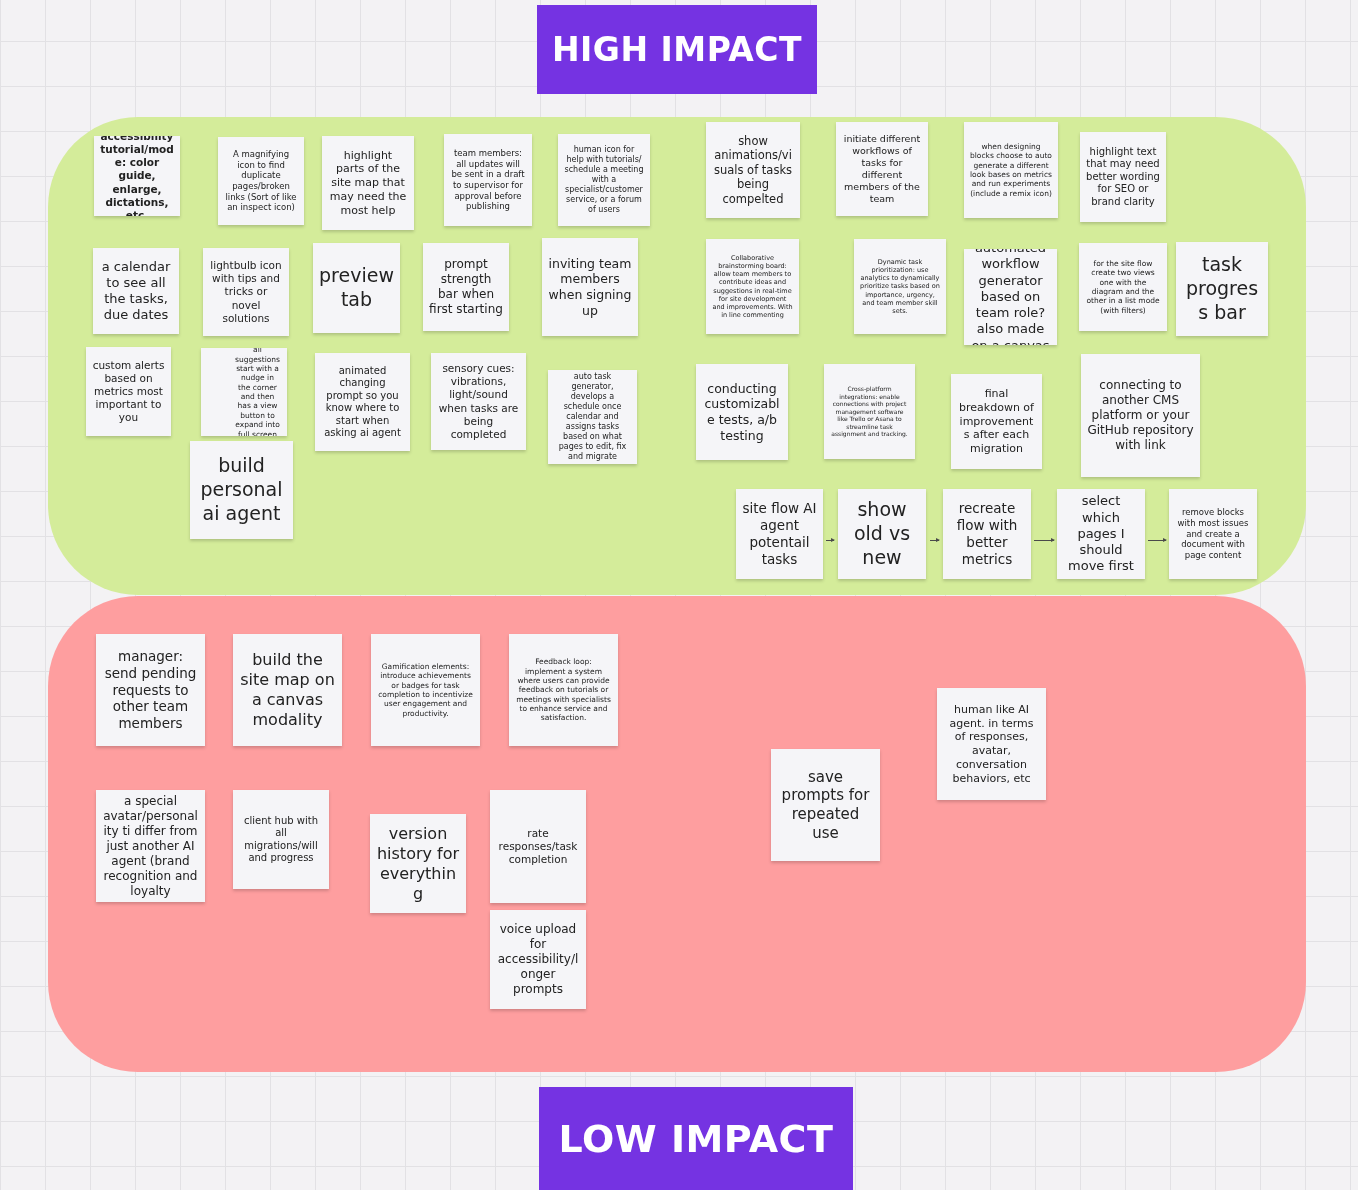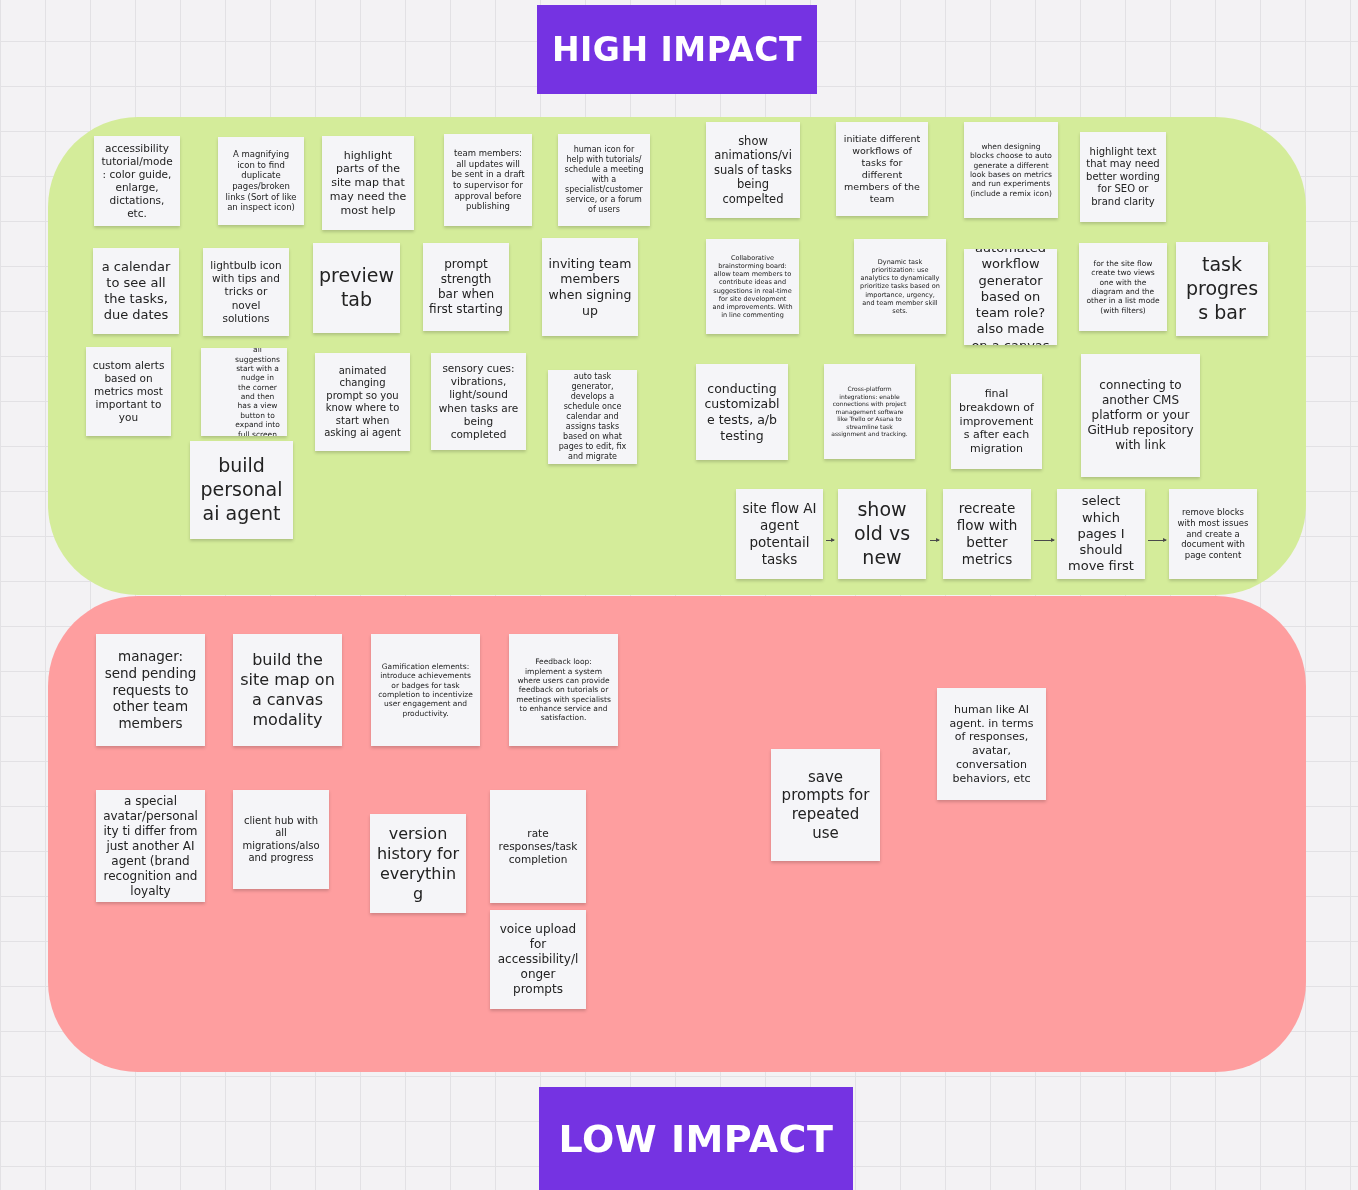--- a/index.html
+++ b/index.html
@@ -39,21 +39,21 @@
   }
 </style>
 </head>
 <body>
 
 <div id="banner-high" class="banner">HIGH IMPACT</div>
 
 <div id="zone-high" class="zone"></div>
 <div id="zone-low" class="zone"></div>
 
-<div class="note" style="left:94px;top:136px;width:86px;height:90px;font-size:10.5px;">accessibility tutorial/mode: color guide, enlarge, dictations, etc.</div>
+<div class="note" style="left:94px;top:136px;width:86px;height:80px;font-size:10.5px;font-weight:bold;">accessibility tutorial/mode: color guide, enlarge, dictations, etc.</div>
 <div class="note" style="left:218px;top:137px;width:86px;height:88px;font-size:8.5px;">A magnifying icon to find duplicate pages/broken links (Sort of like an inspect icon)</div>
 <div class="note" style="left:322px;top:136px;width:92px;height:94px;font-size:11px;">highlight parts of the site map that may need the most help</div>
 <div class="note" style="left:444px;top:134px;width:88px;height:92px;font-size:8.5px;">team members: all updates will be sent in a draft to supervisor for approval before publishing</div>
 <div class="note" style="left:558px;top:134px;width:92px;height:92px;font-size:8px;text-align:center;">human icon for help with tutorials/ schedule a meeting with a specialist/customer service, or a forum of users</div>
 <div class="note" style="left:706px;top:122px;width:94px;height:96px;font-size:11.5px;">show animations/visuals of tasks being compelted</div>
 <div class="note" style="left:836px;top:122px;width:92px;height:94px;font-size:9.5px;">initiate different workflows of tasks for different members of the team</div>
 <div class="note" style="left:964px;top:122px;width:94px;height:96px;font-size:7.5px;">when designing blocks choose to auto generate a different look bases on metrics and run experiments (include a remix icon)</div>
 <div class="note" style="left:1080px;top:132px;width:86px;height:90px;font-size:10px;">highlight text that may need better wording for SEO or brand clarity</div>
 
 <div class="note" style="left:93px;top:248px;width:86px;height:86px;font-size:13px;">a calendar to see all the tasks, due dates</div>
@@ -86,20 +86,20 @@
 <div class="arrow" style="left:1034px;top:540px;width:20px;"></div>
 <div class="note" style="left:1057px;top:489px;width:88px;height:90px;font-size:13px;">select which pages I should move first</div>
 <div class="arrow" style="left:1148px;top:540px;width:18px;"></div>
 <div class="note" style="left:1169px;top:489px;width:88px;height:90px;font-size:8.5px;">remove blocks with most issues and create a document with page content</div>
 
 <div class="note" style="left:96px;top:634px;width:109px;height:112px;font-size:13.5px;">manager: send pending requests to other team members</div>
 <div class="note" style="left:233px;top:634px;width:109px;height:112px;font-size:16px;">build the site map on a canvas modality</div>
 <div class="note" style="left:371px;top:634px;width:109px;height:112px;font-size:7.5px;">Gamification elements: introduce achievements or badges for task completion to incentivize user engagement and productivity.</div>
 <div class="note" style="left:509px;top:634px;width:109px;height:112px;font-size:7.5px;">Feedback loop: implement a system where users can provide feedback on tutorials or meetings with specialists to enhance service and satisfaction.</div>
 <div class="note" style="left:96px;top:790px;width:109px;height:112px;font-size:12px;">a special avatar/personality ti differ from just another AI agent (brand recognition and loyalty</div>
-<div class="note" style="left:233px;top:790px;width:96px;height:99px;font-size:10px;">client hub with all migrations/also and progress</div>
+<div class="note" style="left:233px;top:790px;width:96px;height:99px;font-size:10px;">client hub with all migrations/will and progress</div>
 <div class="note" style="left:370px;top:790px;width:96px;height:99px;font-size:16px;margin-top:24px;">version history for everything</div>
 <div class="note" style="left:490px;top:790px;width:96px;height:113px;font-size:10.5px;">rate responses/task completion</div>
 <div class="note" style="left:490px;top:910px;width:96px;height:99px;font-size:12px;">voice upload for accessibility/longer prompts</div>
 <div class="note" style="left:771px;top:749px;width:109px;height:112px;font-size:15px;">save prompts for repeated use</div>
 <div class="note" style="left:937px;top:688px;width:109px;height:112px;font-size:11px;">human like AI agent. in terms of responses, avatar, conversation behaviors, etc</div>
 
 <div id="banner-low" class="banner">LOW IMPACT</div>
 
 </body></html>

